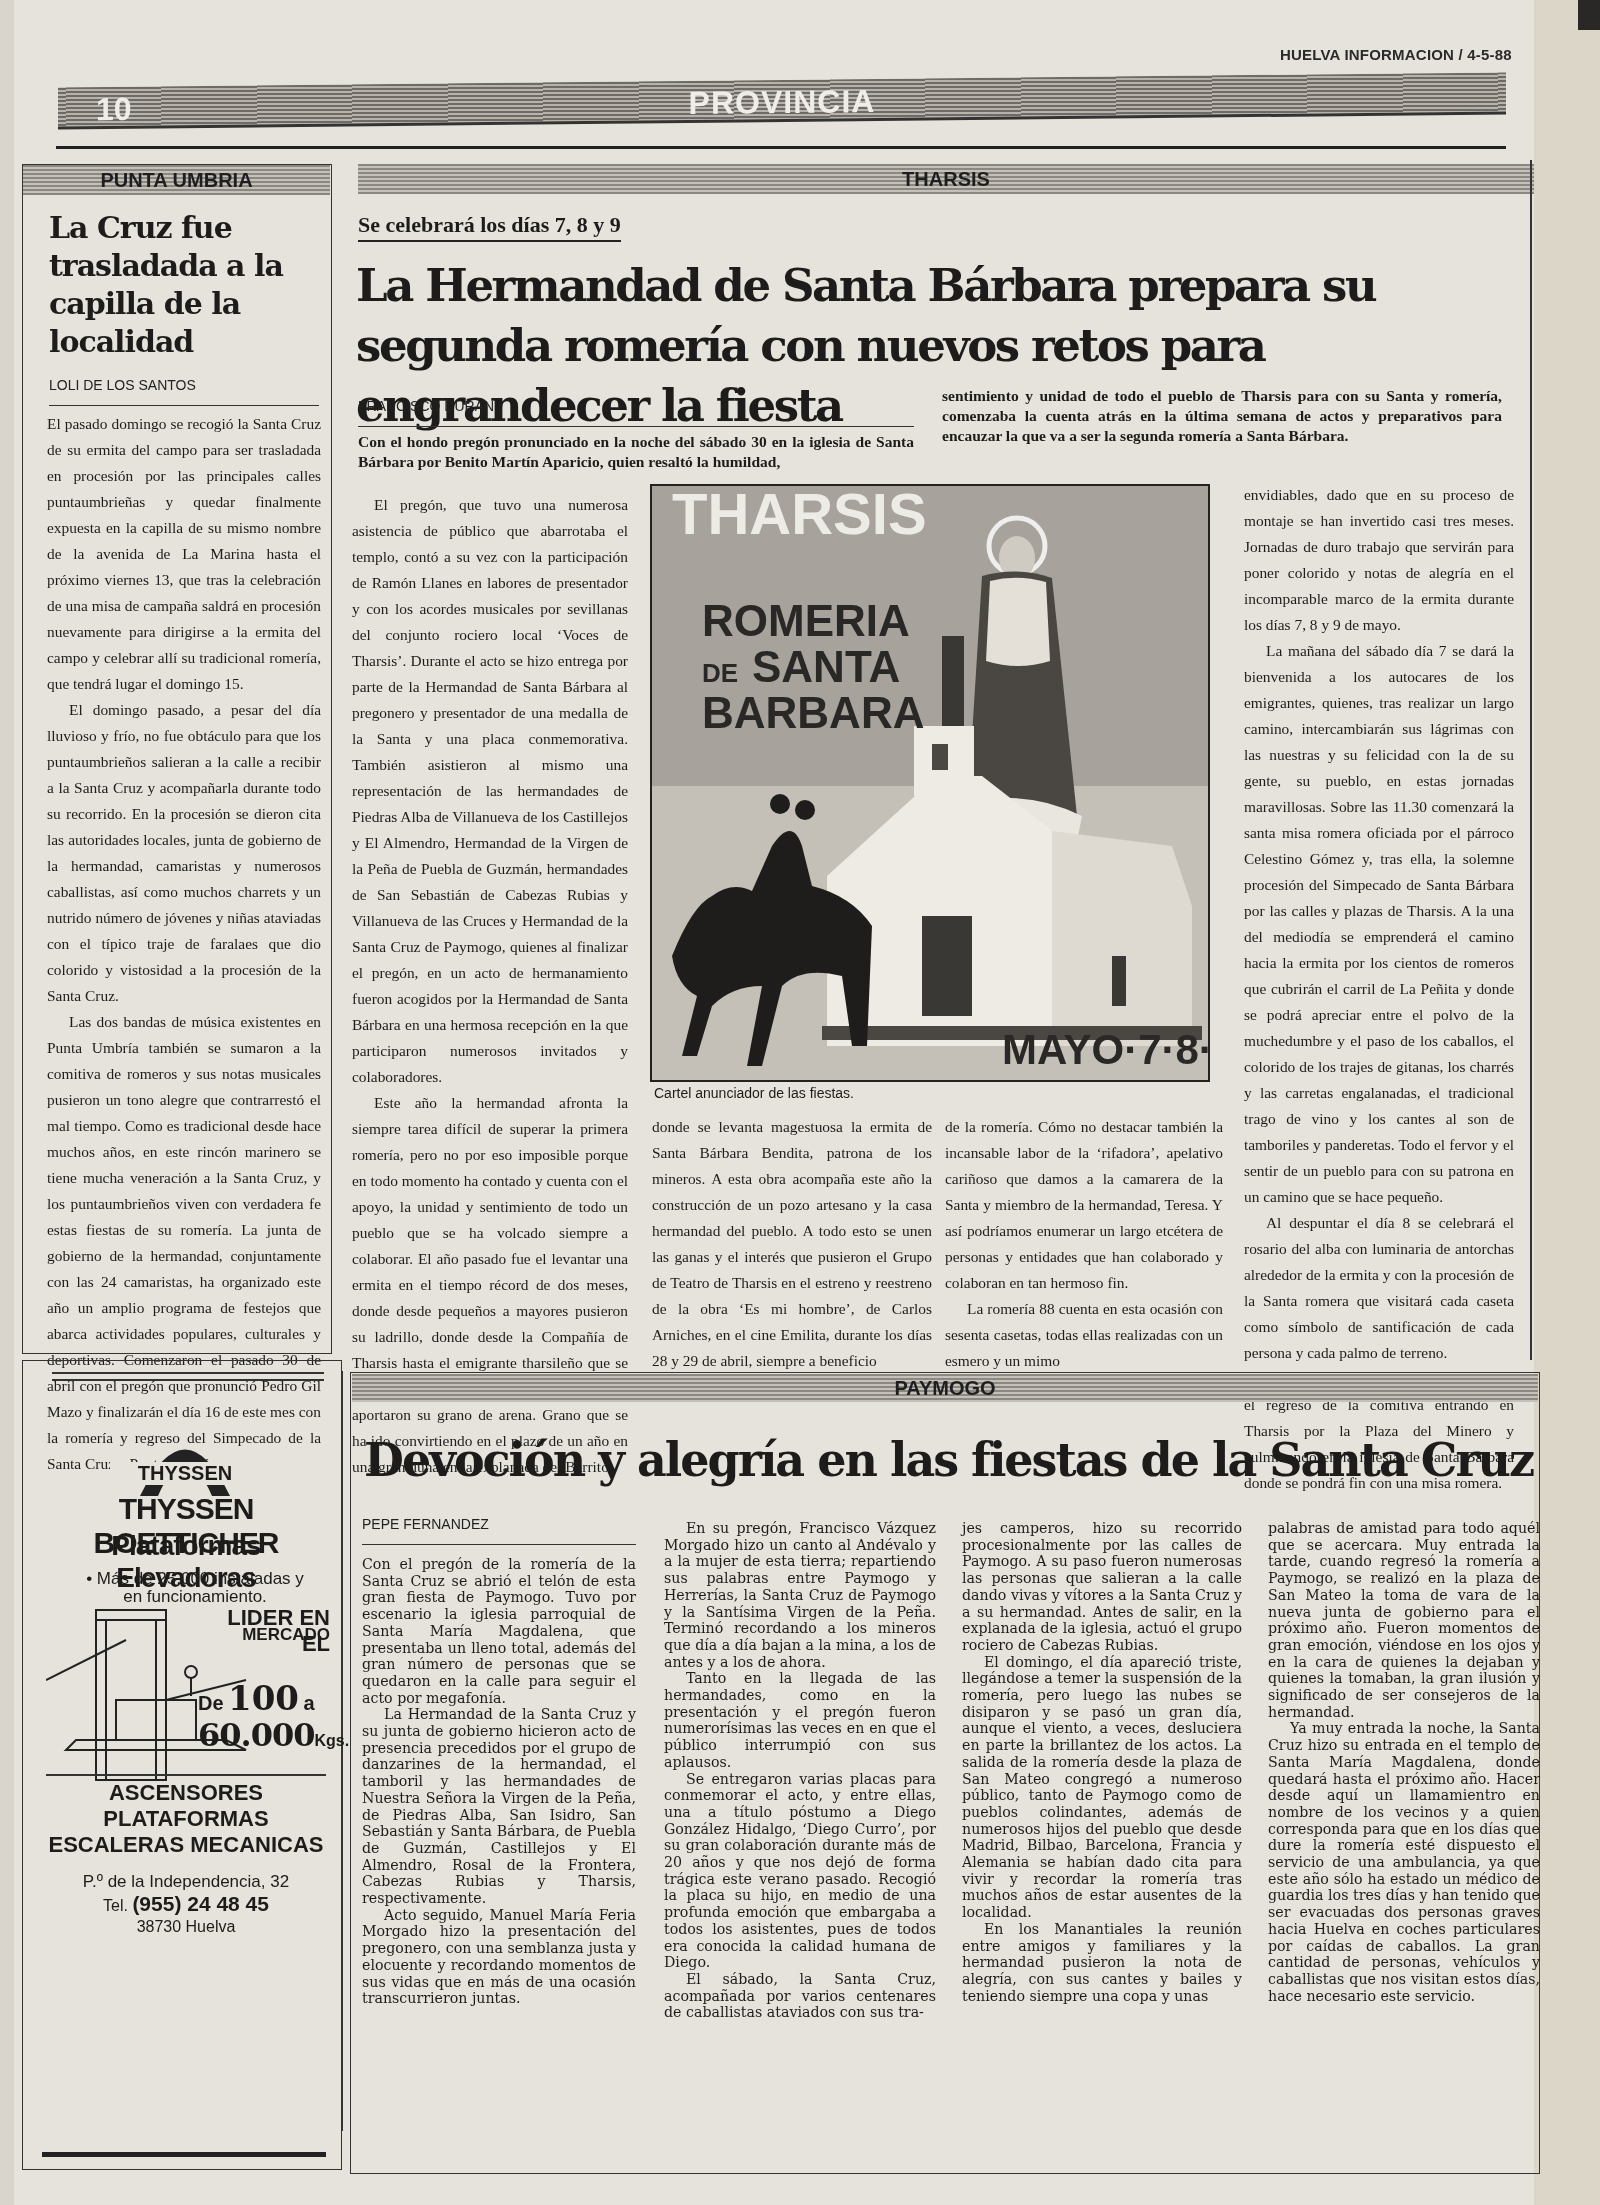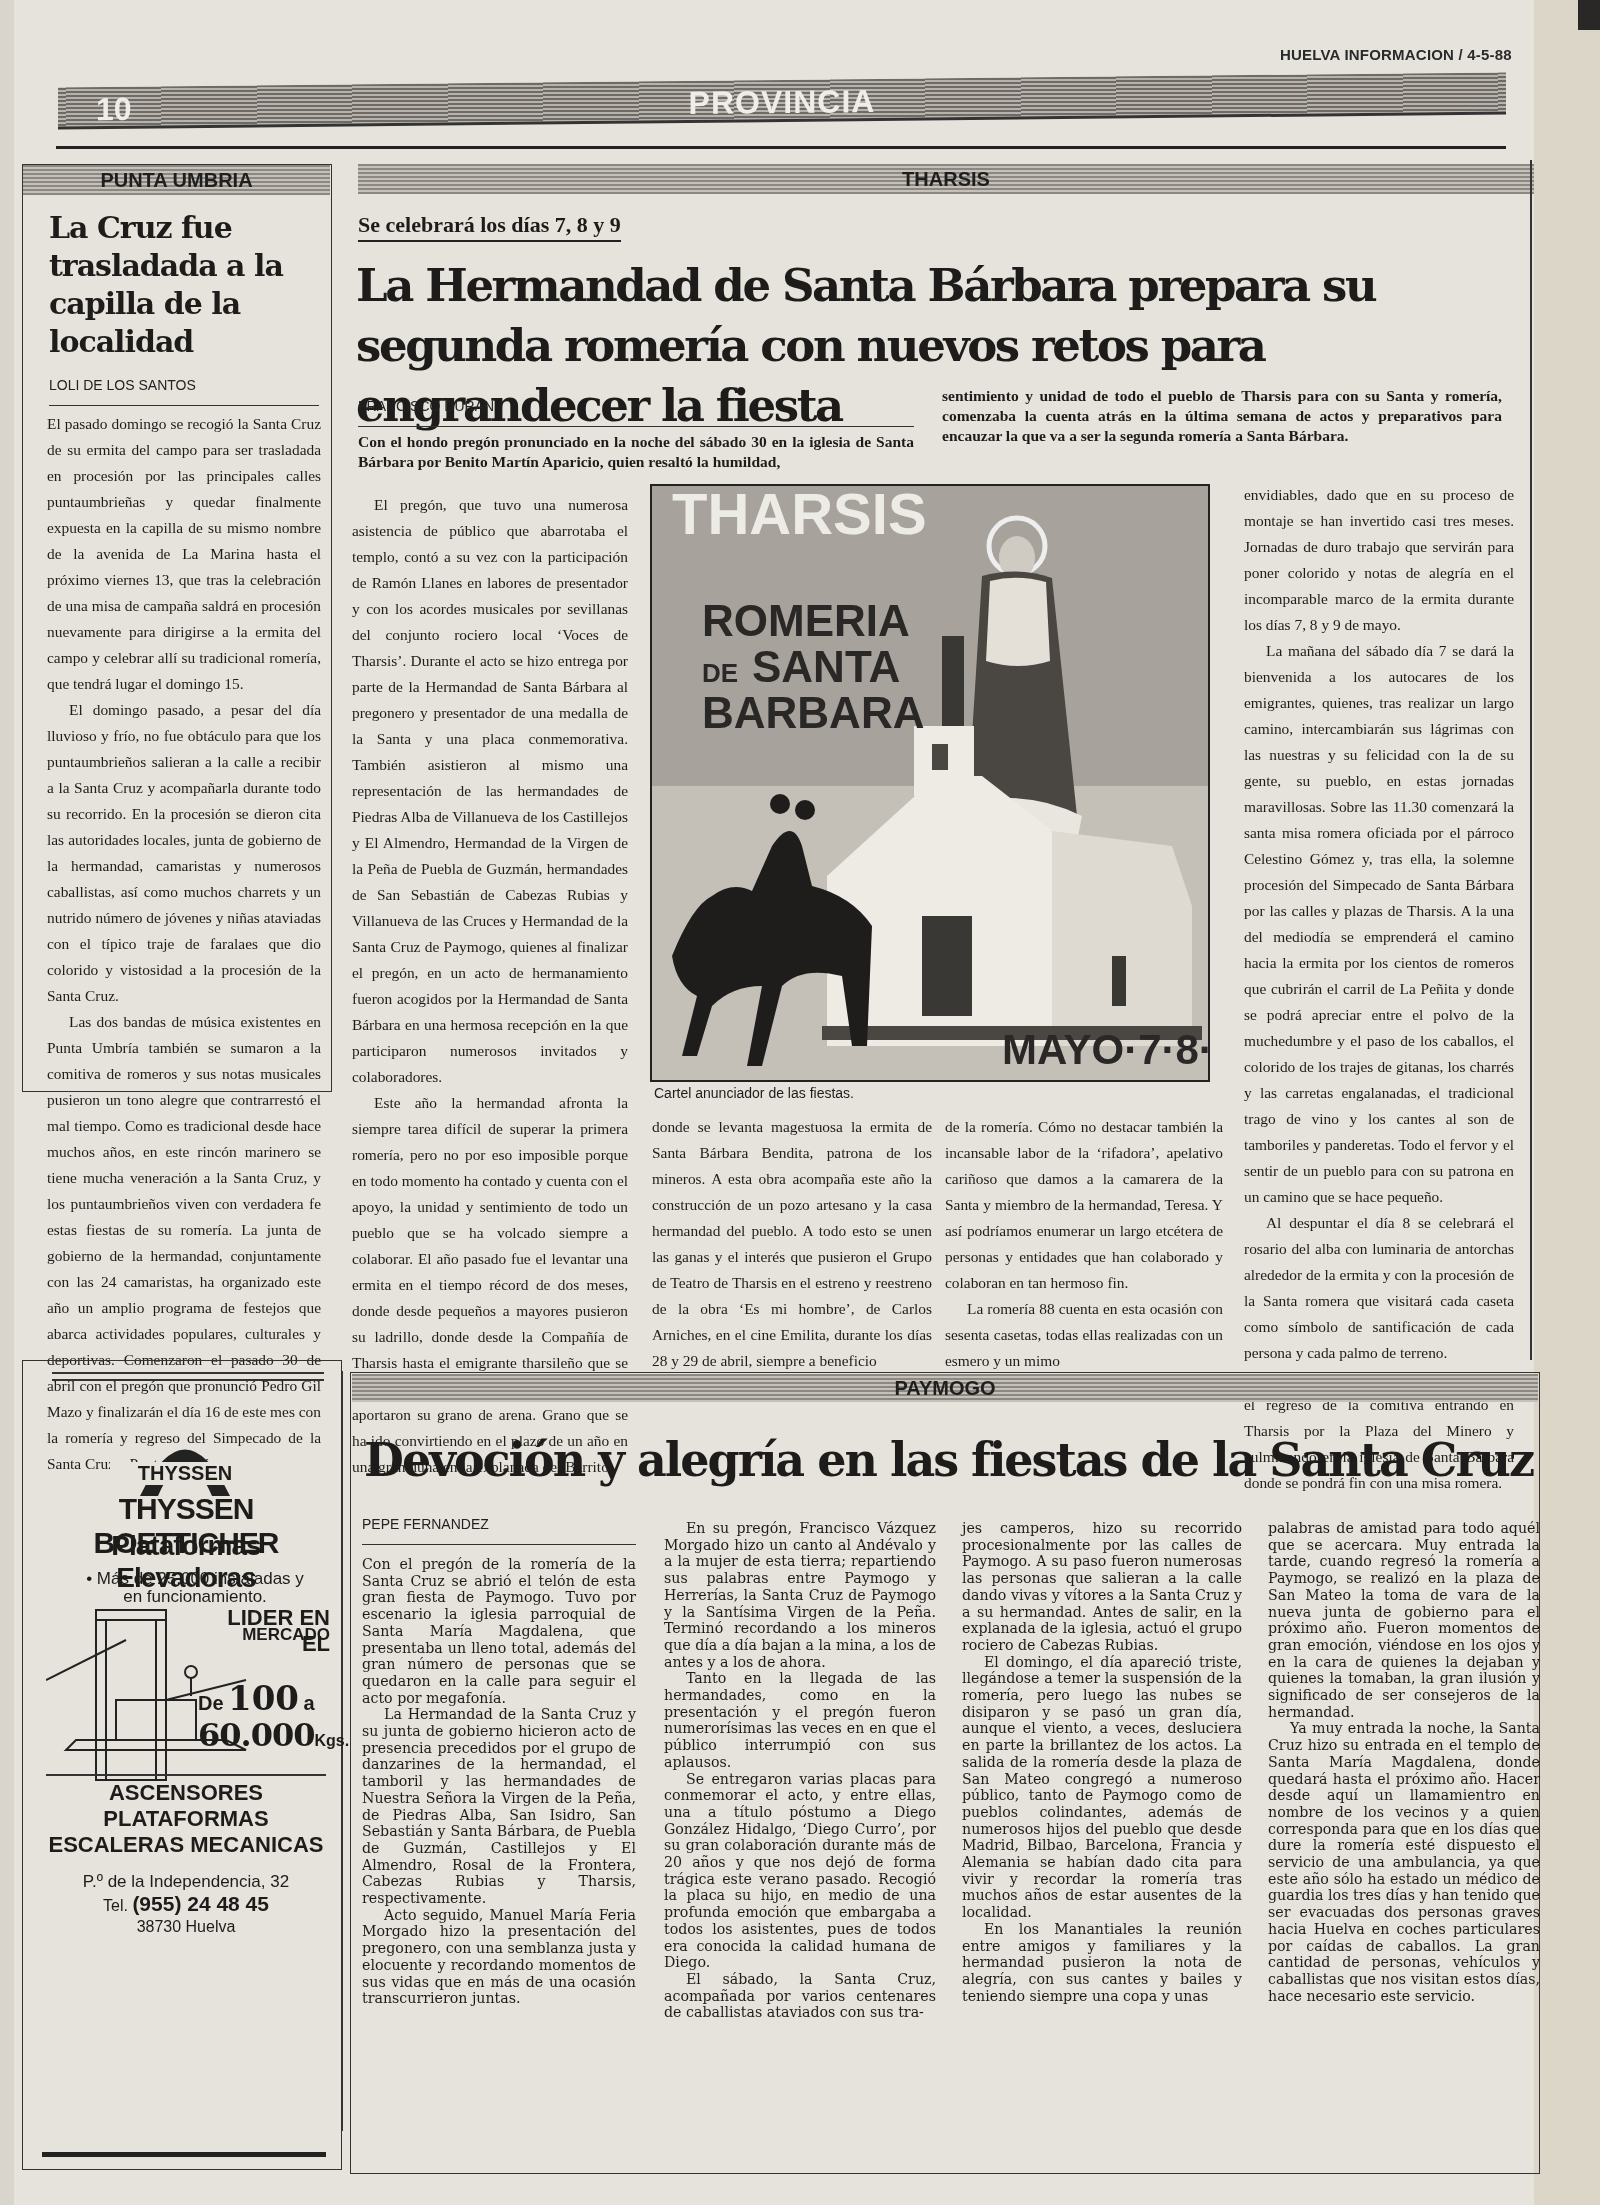--- a/index.html
+++ b/index.html
@@ -45,21 +45,21 @@
 
   .tag-bar {
     position: absolute; height: 30px;
     background: repeating-linear-gradient(to bottom, #8b8882 0 2px, #c5c1ba 2px 4px);
     font-family: "Liberation Sans", sans-serif; font-weight: bold; font-size: 20px;
     color: #1e1e1e; text-align: center; line-height: 30px;
   }
 
   
   .pu-box {
-    position: absolute; left: 22px; top: 164px; width: 310px; height: 928px;
+    position: absolute; left: 22px; top: 164px; width: 310px; height: 1190px;
     border: 1.5px solid #333;
   }
   .pu-title {
     position: absolute; left: 28px; top: 50px; width: 260px;
     font-family: "DejaVu Serif", serif; font-weight: bold; font-size: 30px; line-height: 38px;
     letter-spacing: -1px;
   }
   .byline {
     font-family: Liberation Sans, sans-serif; font-size: 14px; color: #222;
     border-bottom: 1.5px solid #333; padding-bottom: 12px;

